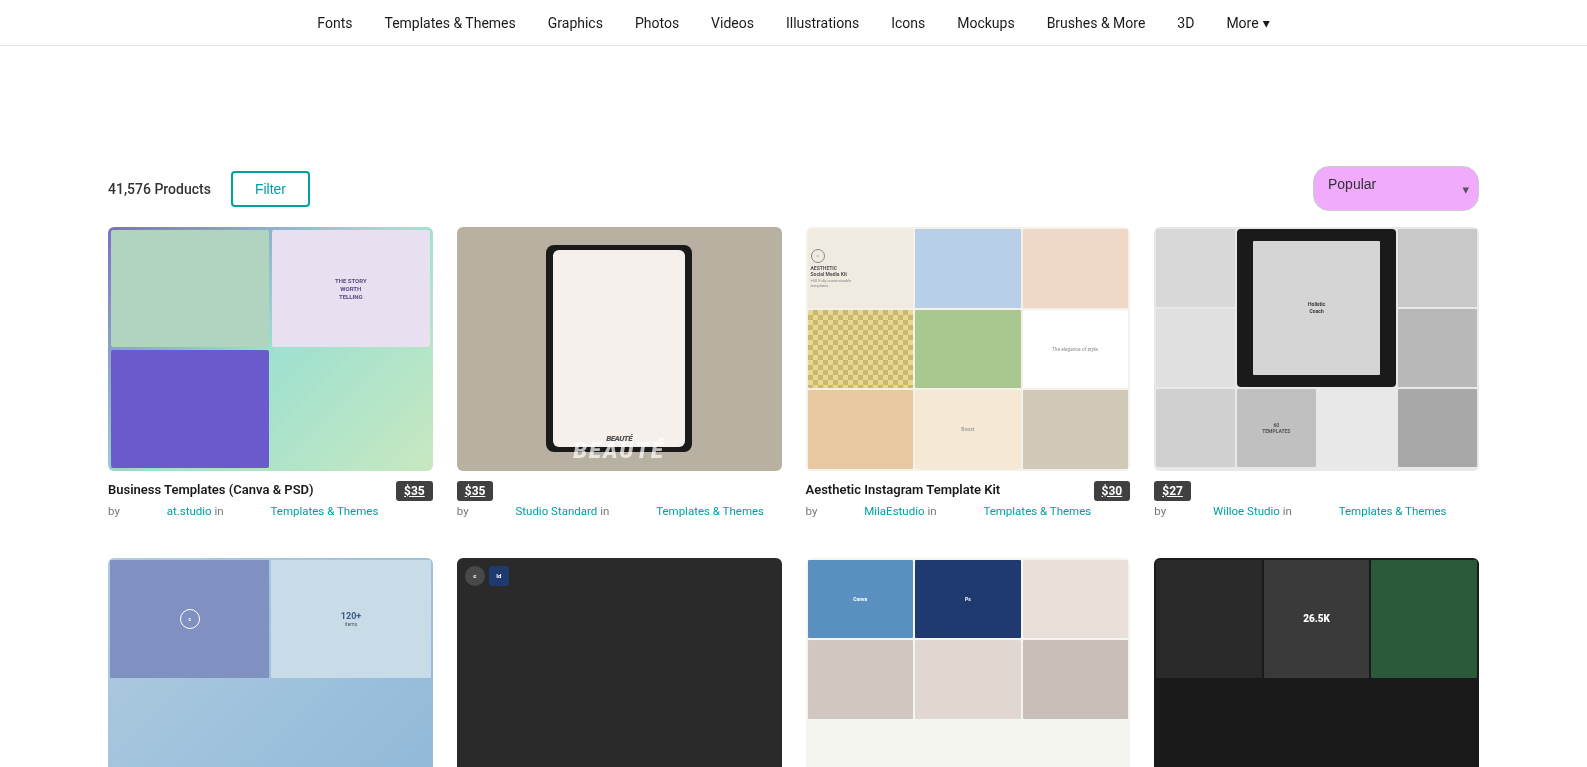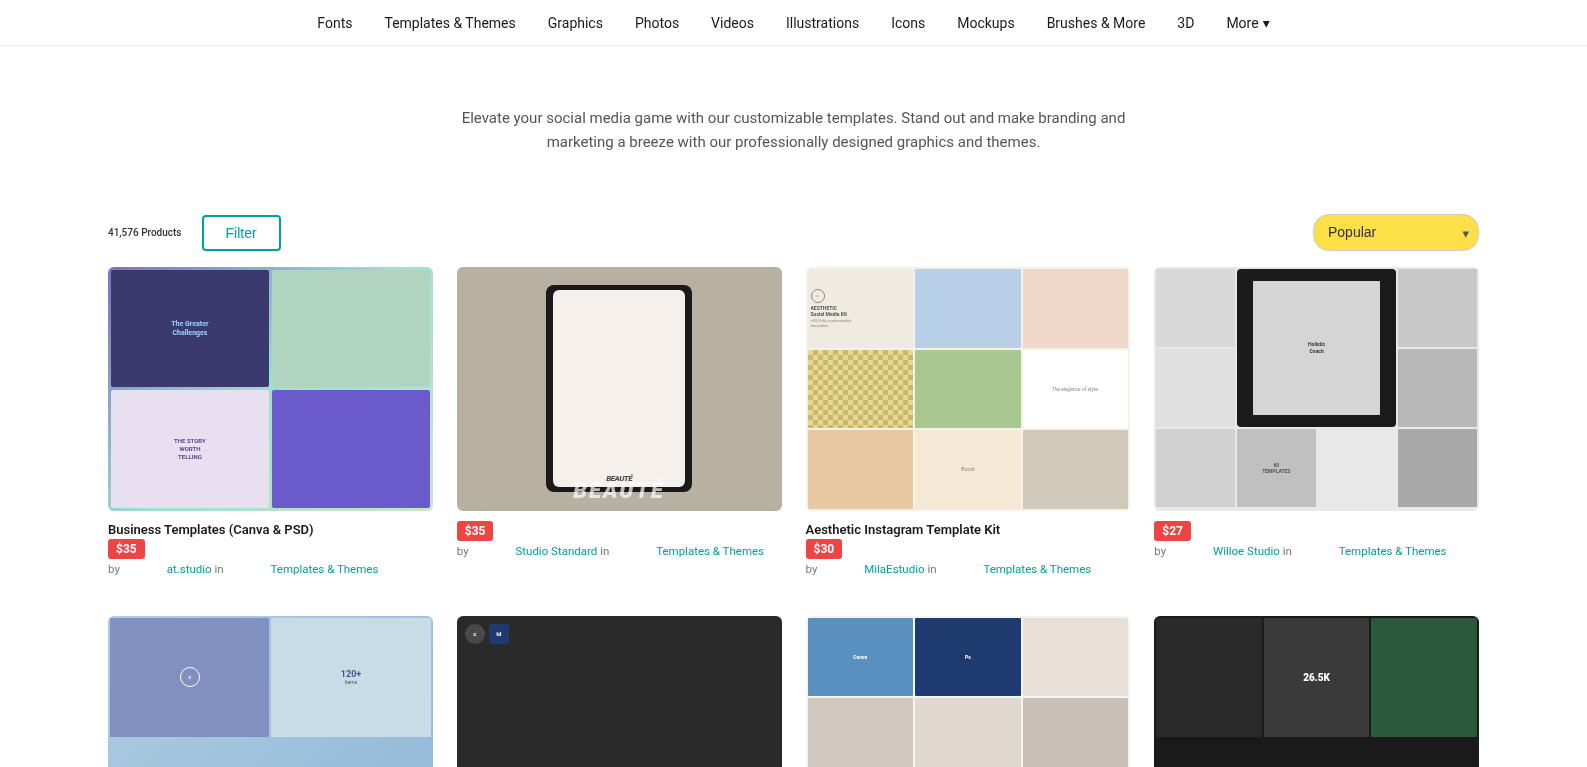--- a/index.html
+++ b/index.html
@@ -54,39 +54,39 @@
     }
 
     
     .toolbar {
       display: flex;
       justify-content: space-between;
       align-items: center;
       padding: 20px 108px 16px;
     }
     .product-count {
-      font-size: 10px;
+      font-size: 14px;
       color: #333;
       font-weight: 500;
     }
     .filter-btn {
       border: 2px solid #00a0a0;
       background: #fff;
       color: #00a0a0;
       padding: 8px 22px;
       font-size: 14px;
       font-weight: 500;
       border-radius: 4px;
       cursor: pointer;
     }
     .sort-select {
       border: 1px solid #ccc;
-      background: #fde047;
+      background: #f0abfc;
       color: #333;
-      padding: 9px 36px 10px 14px;
+      padding: 9px 36px 18px 14px;
       font-size: 14px;
       border-radius: 16px;
       cursor: pointer;
       appearance: none;
       -webkit-appearance: none;
       min-width: 160px;
       position: relative;
     }
     .sort-wrapper {
       position: relative;
@@ -120,37 +120,37 @@
       overflow: hidden;
       background: #f0f0f0;
       margin-bottom: 10px;
       position: relative;
     }
     .product-info {
       display: flex;
       align-items: flex-start;
       justify-content: space-between;
       gap: 0;
-      flex-direction: column;
     }
     .product-title {
       font-size: 13px;
       font-weight: 600;
       color: #1a1a1a;
       flex: 1;
       line-height: 1.4;
     }
     .product-price {
-      background: #ef4444;
+      background: #404040;
       color: #fff;
       font-size: 12px;
       font-weight: 700;
       padding: 3px 8px;
       border-radius: 3px;
       white-space: nowrap;
+      text-decoration: underline;
     }
     .product-meta {
       font-size: 11.5px;
       color: #777;
       margin-top: 3px;
     }
     .product-meta a {
       color: #00a0a0;
       text-decoration: none;
       margin-left: 44px;
@@ -280,21 +280,20 @@
   <a>Mockups</a>
   <a>Brushes &amp; More</a>
   <a>3D</a>
   <div class="nav-more-container">
     <span>More</span>
     <span>▾</span>
   </div>
 </nav>
 
 <div class="hero">
-  <p>Elevate your social media game with our customizable templates. Stand out and make branding and marketing a breeze with our professionally designed graphics and themes.</p>
 </div>
 
 <div class="toolbar">
   <div style="display:flex; align-items:center; gap:20px;">
     <span class="product-count">41,576 Products</span>
     <button class="filter-btn">Filter</button>
   </div>
   <div class="sort-wrapper">
     <select class="sort-select">
       <option>Popular</option>
@@ -303,23 +302,20 @@
       <option>Price: Low to High</option>
       <option>Price: High to Low</option>
     </select>
   </div>
 </div>
 
 <div class="products-grid">
 
   <div class="product-card">
     <div class="product-thumb thumb-1">
-      <div class="t1a">
-        <span style="font-size:7px;color:#a0d0ff;font-weight:700;text-align:center;line-height:1.3;">The Greater<br>Challenges</span>
-      </div>
       <div class="t1b"></div>
       <div class="t1c" style="padding:4px;display:flex;align-items:center;justify-content:center;">
         <span style="font-size:6px;color:#5a4a8a;font-weight:700;line-height:1.3;text-align:center;">THE STORY<br>WORTH<br>TELLING</span>
       </div>
       <div class="t1d"></div>
     </div>
     <div class="product-info">
       <span class="product-title">Business Templates (Canva &amp; PSD)</span>
       <span class="product-price">$35</span>
     </div>

